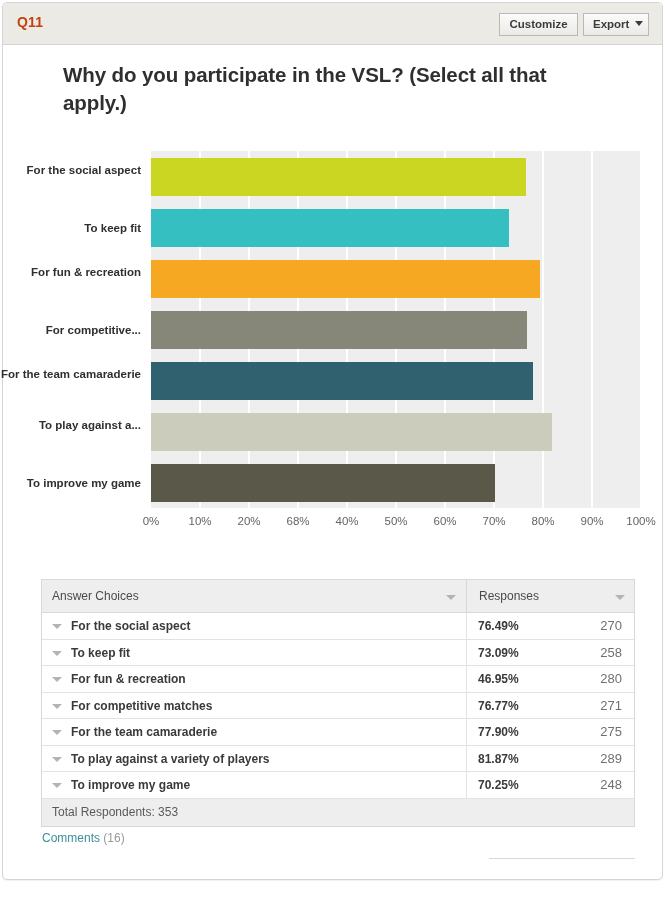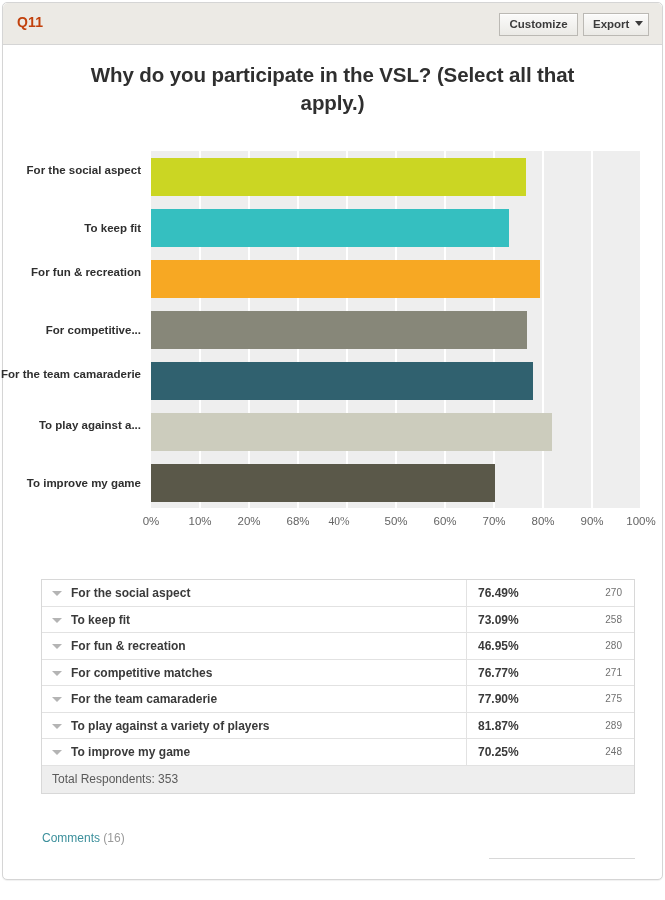--- a/index.html
+++ b/index.html
@@ -73,21 +73,20 @@
     vertical-align: middle;
     position: relative;
     top: -1px;
   }
 
   
   .chart-title {
     position: absolute;
     left: 60px; top: 58px;
     width: 539px;
-    text-align: center;
     font-size: 20.5px;
     font-weight: bold;
     color: #2f2f2f;
     line-height: 28px;
     letter-spacing: -0.1px;
   }
   .meta {
     position: absolute;
     left: 60px; top: 124px;
     width: 539px;
@@ -205,21 +204,21 @@
     font-size: 12px;
     font-weight: bold;
     color: #3a3a3a;
   }
   .cell-num {
     position: absolute;
     left: 500px; top: 0;
     width: 80px;
     text-align: right;
     line-height: 26.5px;
-    font-size: 10px;
+    font-size: 13px;
     color: #707070;
   }
   .total-row {
     position: relative;
     height: 27px;
     background: #eeeeee;
     font-size: 12px;
     color: #5a5a5a;
     line-height: 27px;
     padding-left: 10px;
@@ -286,31 +285,43 @@
           <div class="bar" title="For competitive matches 76.77%" style="left: 148px; top: 159.5px; width: 376.173px; background: rgb(135, 135, 121);"></div>
           <div class="bar" title="For the team camaraderie 77.9%" style="left: 148px; top: 210.5px; width: 381.71px; background: rgb(48, 97, 111);"></div>
           <div class="bar" title="To play against a variety of players 81.87%" style="left: 148px; top: 261.5px; width: 401.163px; background: rgb(204, 204, 189);"></div>
           <div class="bar" title="To improve my game 70.25%" style="left: 148px; top: 312.5px; width: 344.225px; background: rgb(90, 88, 73);"></div>
         </div>
       <div id="xticks">
           <div class="xtick" style="left: 128px;">0%</div>
           <div class="xtick" style="left: 177px;">10%</div>
           <div class="xtick" style="left: 226px;">20%</div>
           <div class="xtick" style="left: 275px;">68%</div>
-          <div class="xtick" style="left: 316px; font-family: Liberation Serif, serif;">40%</div>
+          <div class="xtick" style="left: 324px;">40%</div>
           <div class="xtick" style="left: 373px;">50%</div>
           <div class="xtick" style="left: 422px;">60%</div>
           <div class="xtick" style="left: 471px;">70%</div>
           <div class="xtick" style="left: 520px;">80%</div>
           <div class="xtick" style="left: 569px;">90%</div>
           <div class="xtick" style="left: 618px;">100%</div>
         </div>
     </div>
 
     <div class="tbl">
+      <div class="tbl-head">
+        <div class="th">
+          <div class="th-choices">
+            <span>Answer Choices</span>
+            <span class="sortcaret"></span>
+          </div>
+          <div class="th-resp">
+            <span>Responses</span>
+            <span class="sortcaret"></span>
+          </div>
+        </div>
+      </div>
       <div id="table-body">
           <div class="trow">
             <span class="rowcaret"></span>
             <span class="cell-choice">For the social aspect</span>
             <span class="cell-divider"></span>
             <span class="cell-pct">76.49%</span>
             <span class="cell-num">270</span>
           </div>
           <div class="trow">
             <span class="rowcaret"></span>

